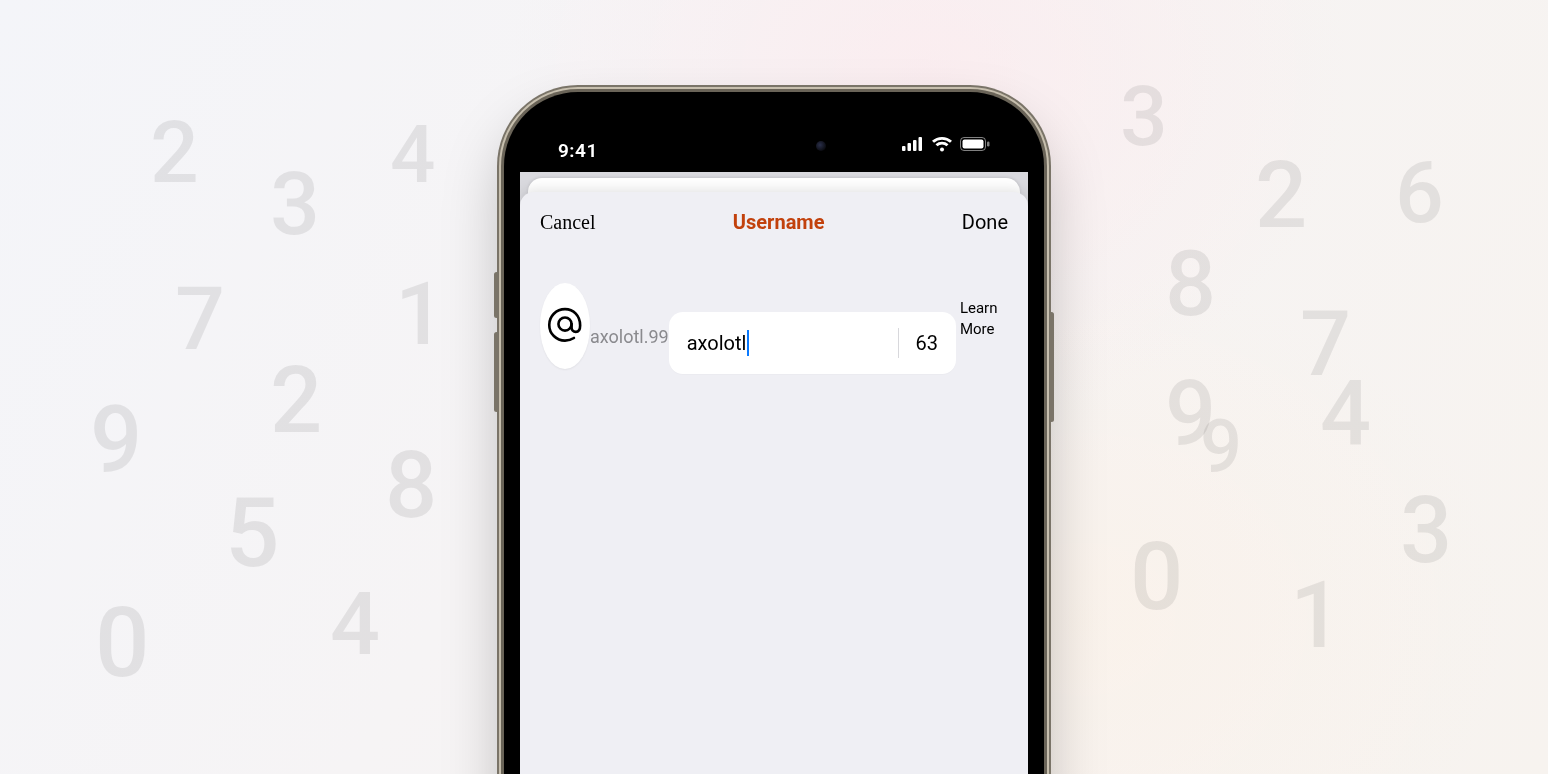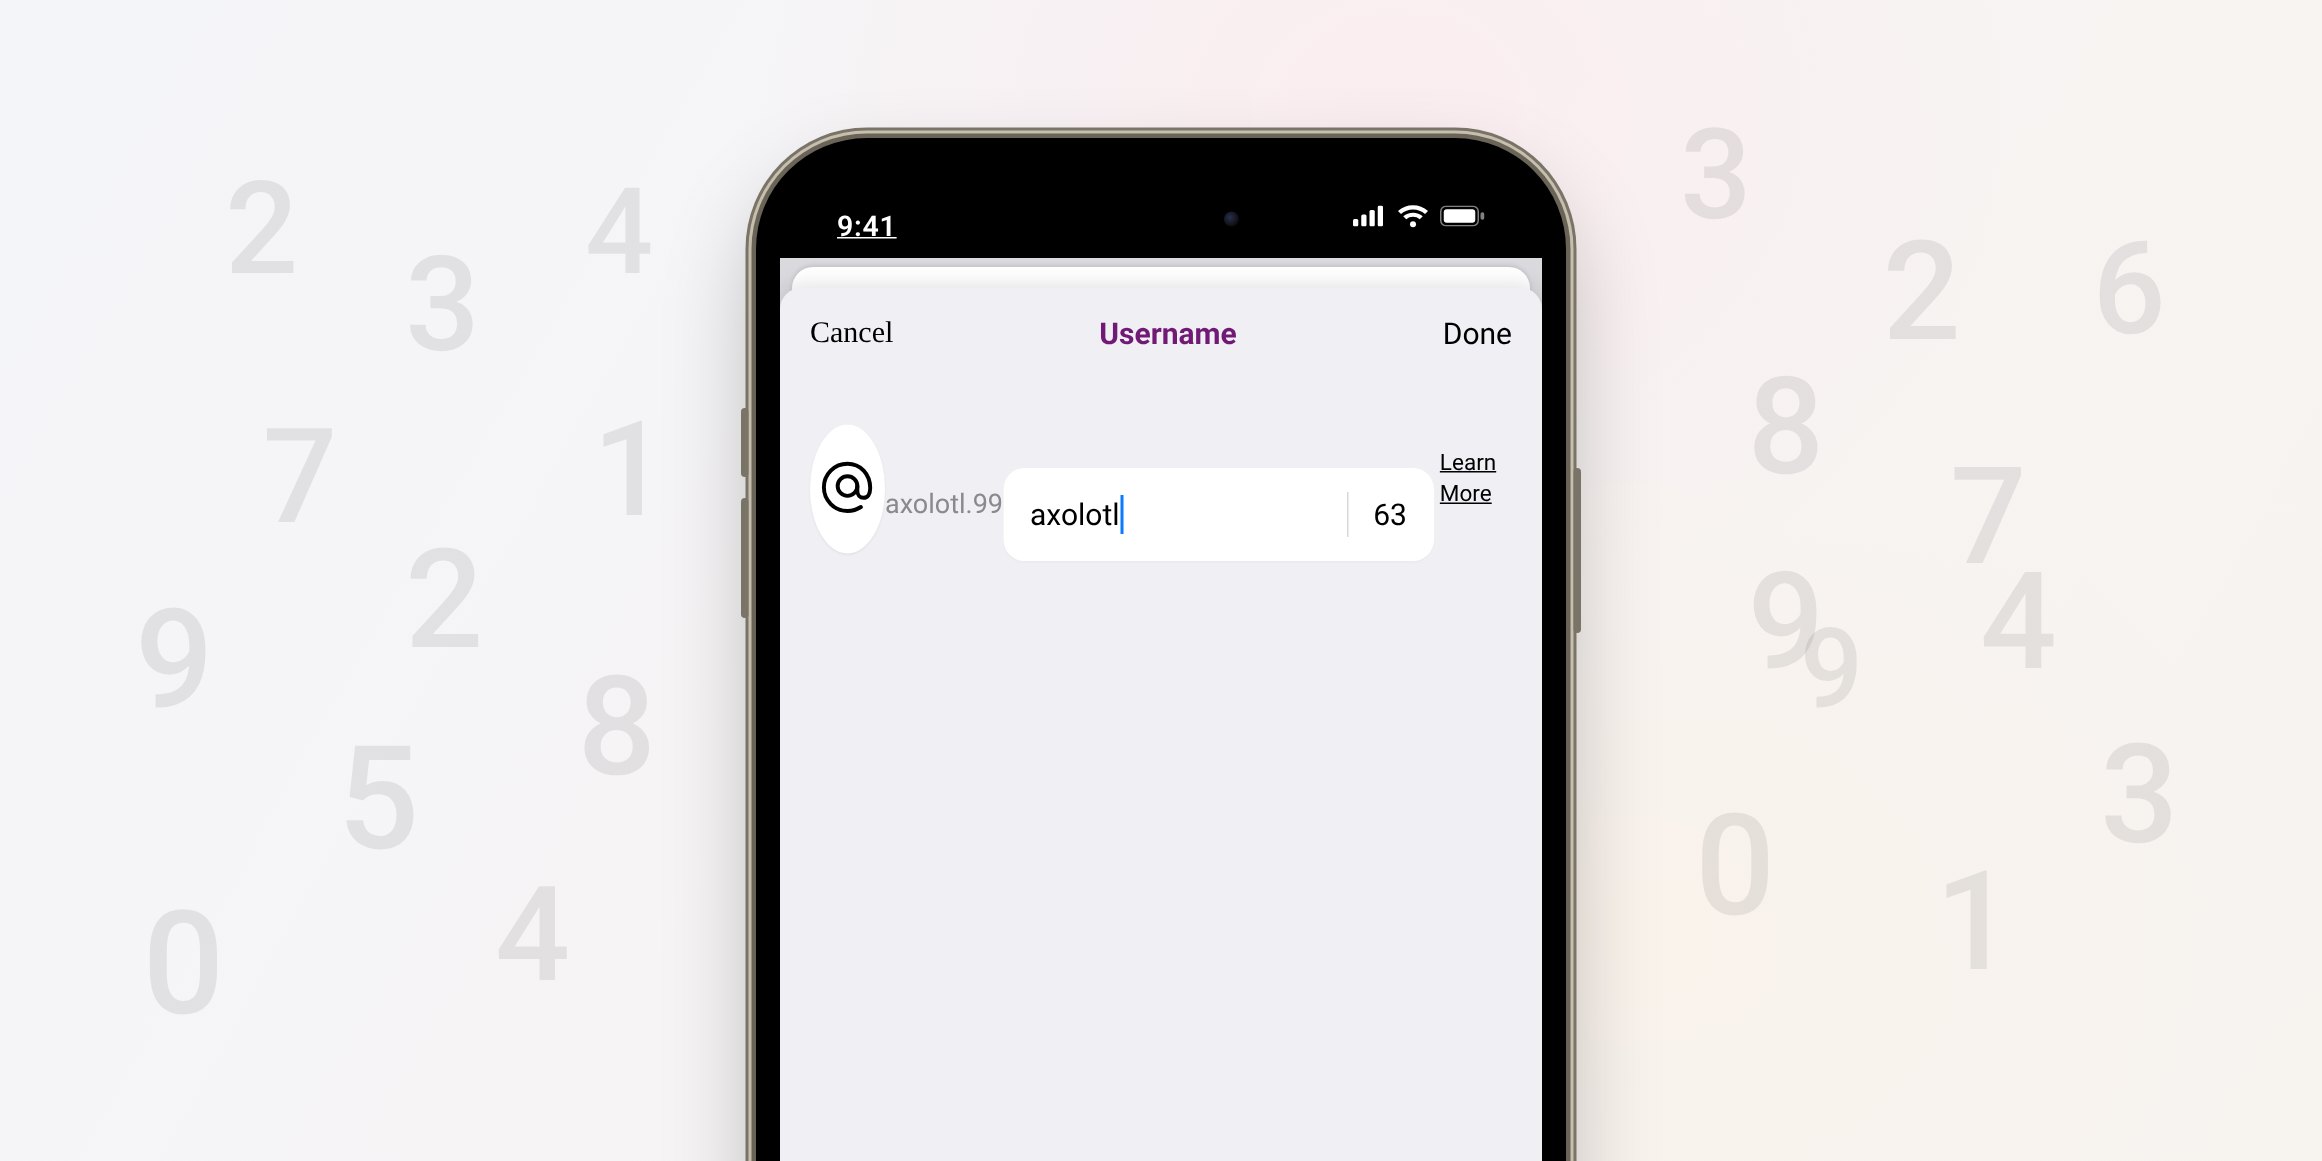--- a/index.html
+++ b/index.html
@@ -95,21 +95,21 @@
     position: absolute;
     top: 0; left: 0; right: 0;
     height: 64px;
     display: flex;
     align-items: center;
     justify-content: space-between;
     padding: 0 38px;
     color: #fff;
     z-index: 9;
   }
-  .sb-time { font-weight: 600; font-size: 19px; letter-spacing: 0.5px; margin-top:20px;text-decoration:underline;}
+  .sb-time { font-weight: 600; font-size: 19px; letter-spacing: 0.5px; margin-top:20px;}
   .sb-icons { display:flex; align-items:center; gap:7px; margin-top:8px;}
   .sb-icons svg { display:block; }
 
   .sheet-bg {
     position:absolute;
     top:64px; left:0; right:0; bottom:0;
     background:#d9d9de;
   }
   .sheet-handle{
     position:absolute;
@@ -130,21 +130,21 @@
     flex-direction: column;
   }
 
   .navbar {
     display: flex;
     align-items: center;
     justify-content: space-between;
     padding: 18px 20px 16px;
   }
   .nav-cancel { font-size: 20px; color: #000; font-family: Liberation Serif, serif; }
-  .nav-title  { font-size: 20px; font-weight: 700; color: #701a75; }
+  .nav-title  { font-size: 20px; font-weight: 700; color: #c2410c; }
   .nav-done   { font-size: 20px; font-weight: 400; color: #000; }
 
   .content { padding: 28px 20px 0; display:flex; flex-direction:row; align-items:center; }
 
   .at-circle {
     width: 86px; height: 86px; border-radius: 50%;
     background: #fff;
     display: flex; align-items: center; justify-content: center;
     box-shadow: 0 1px 2px rgba(0,0,0,0.06);
   }
@@ -191,21 +191,21 @@
   }
 
   .helper {
     align-self: flex-start;
     margin-top: 18px;
     padding: 0 4px;
     font-size: 15px;
     line-height: 1.4;
   }
   .helper-text { color: #8a8a8e; }
-  .helper-link { color: #000; display:block; margin-top:2px;text-decoration:underline;}
+  .helper-link { color: #000; display:block; margin-top:2px;}
 </style>
 </head>
 <body>
 
 <span class="bgnum" style="left:150px; top:110px;  font-size:86px;">2</span>
 <span class="bgnum" style="left:390px; top:115px;  font-size:80px;">4</span>
 <span class="bgnum" style="left:270px; top:160px;  font-size:88px;">3</span>
 <span class="bgnum" style="left:175px; top:275px;  font-size:88px;">7</span>
 <span class="bgnum" style="left:395px; top:270px;  font-size:88px;">1</span>
 <span class="bgnum" style="left:270px; top:355px;  font-size:92px;">2</span>

